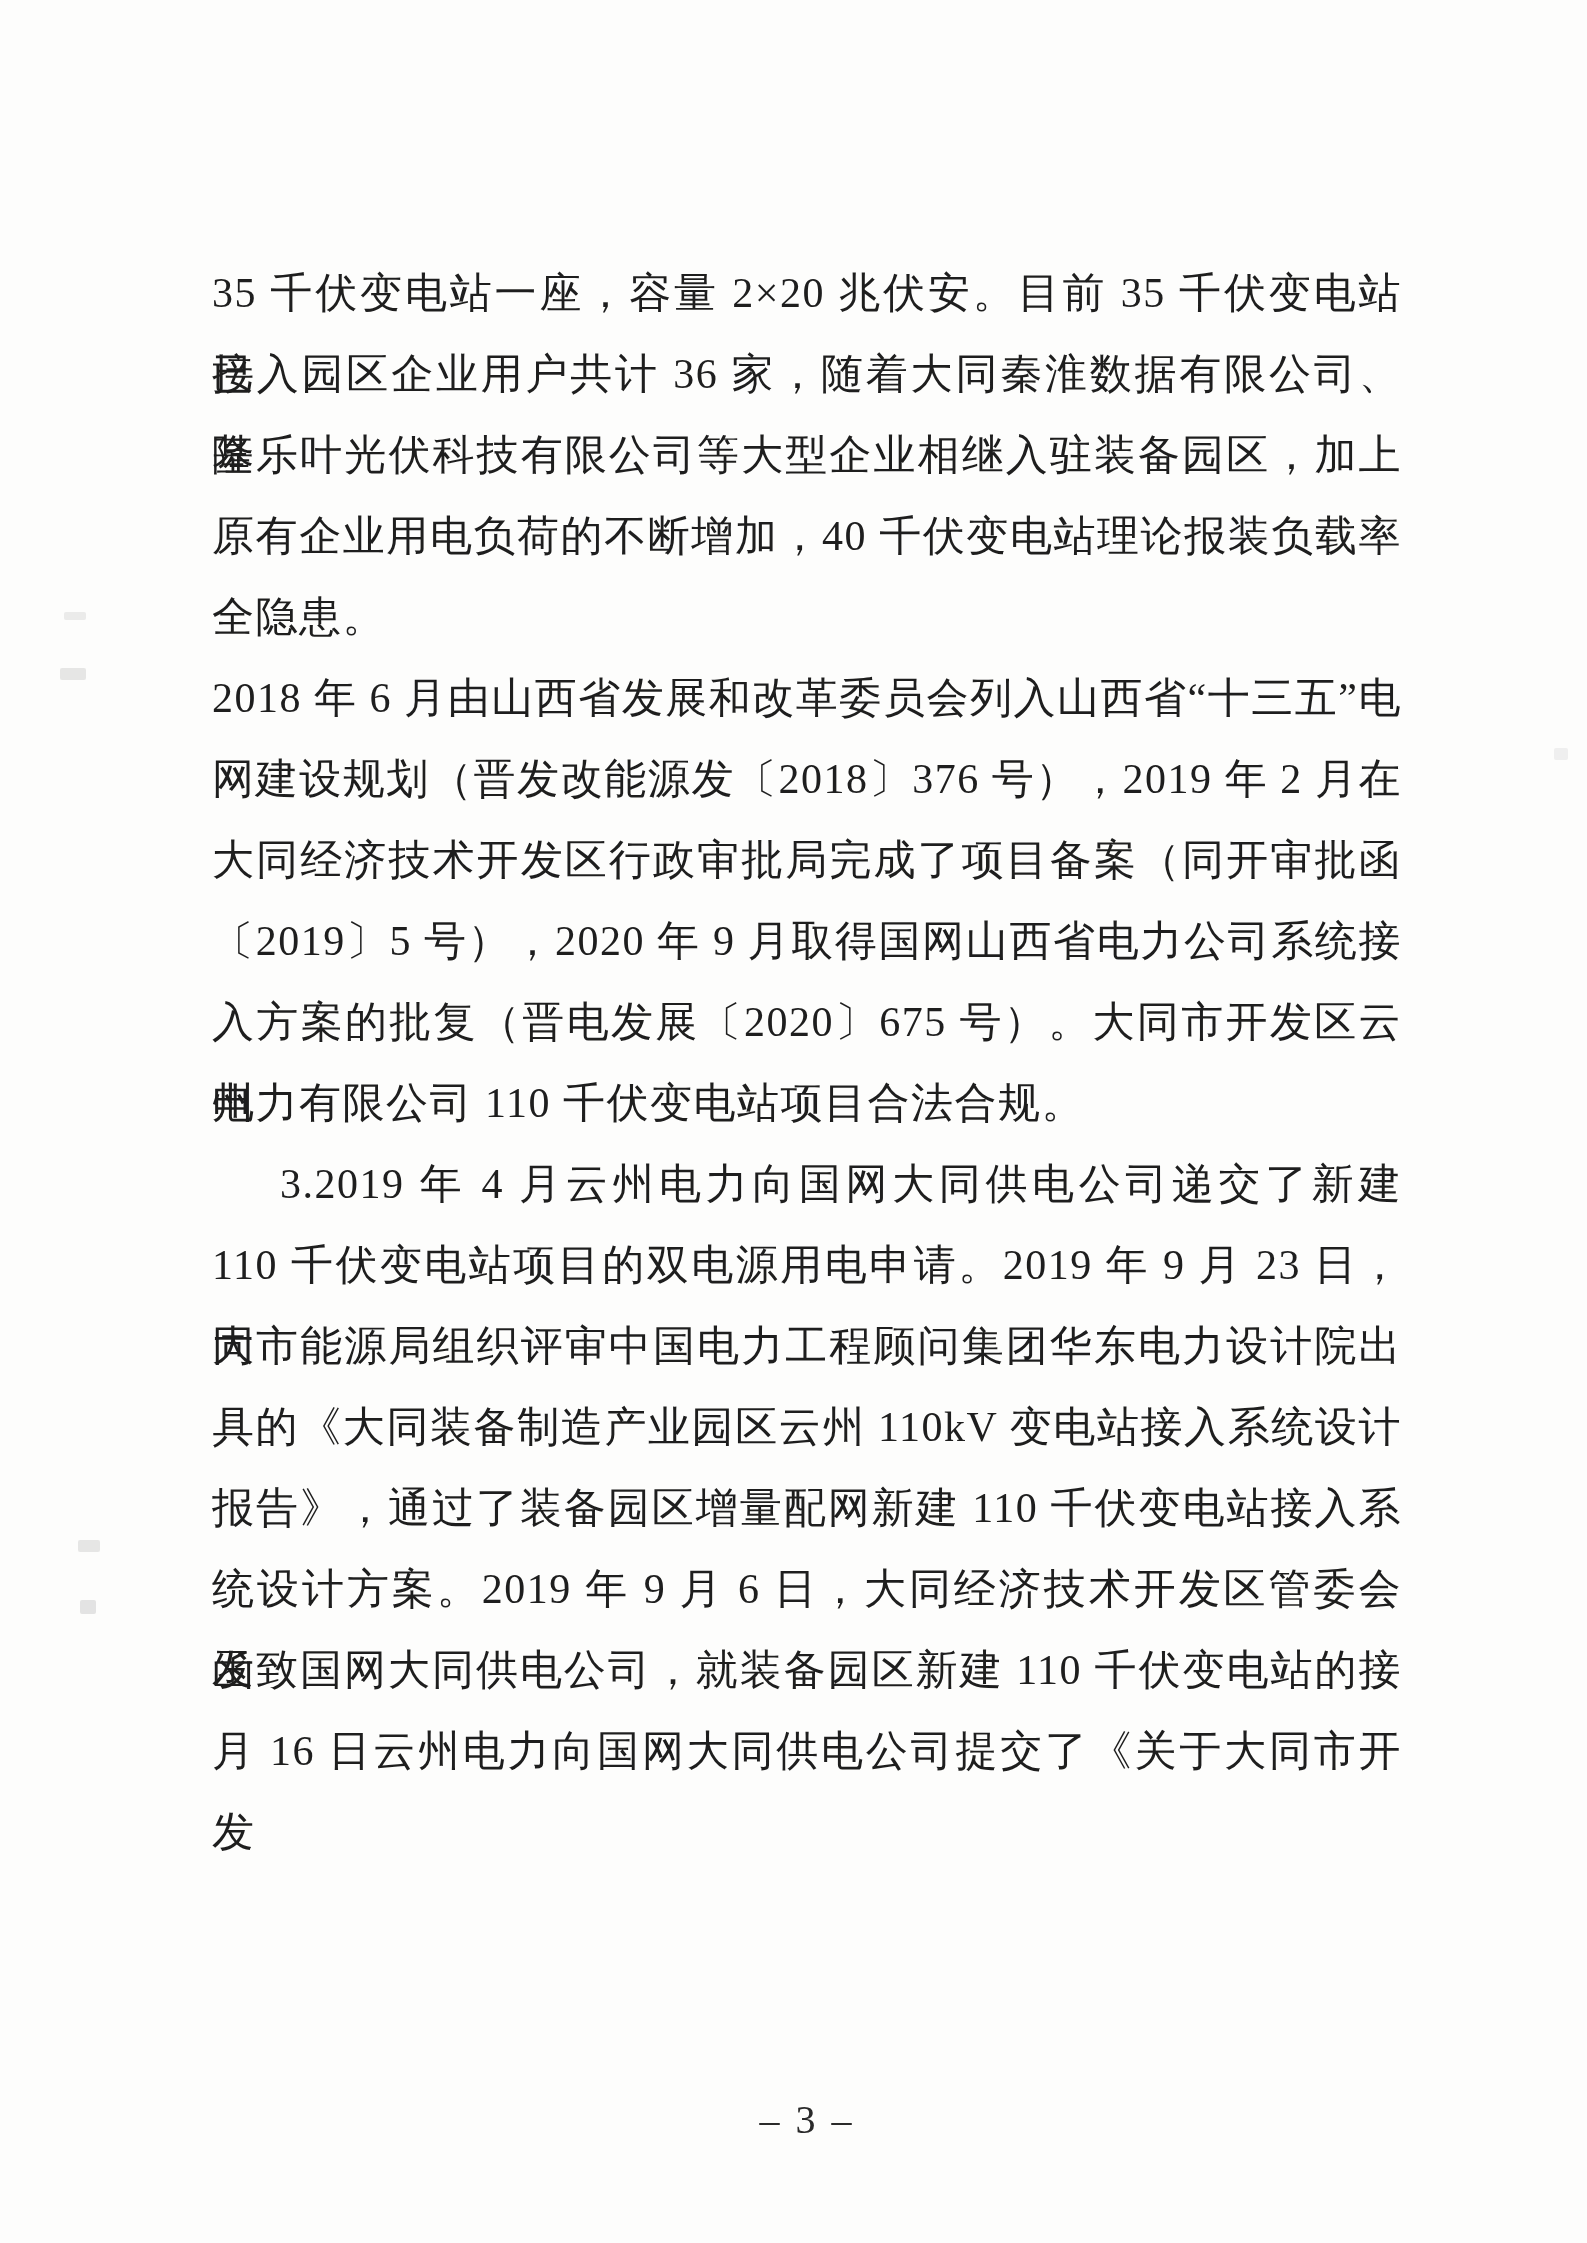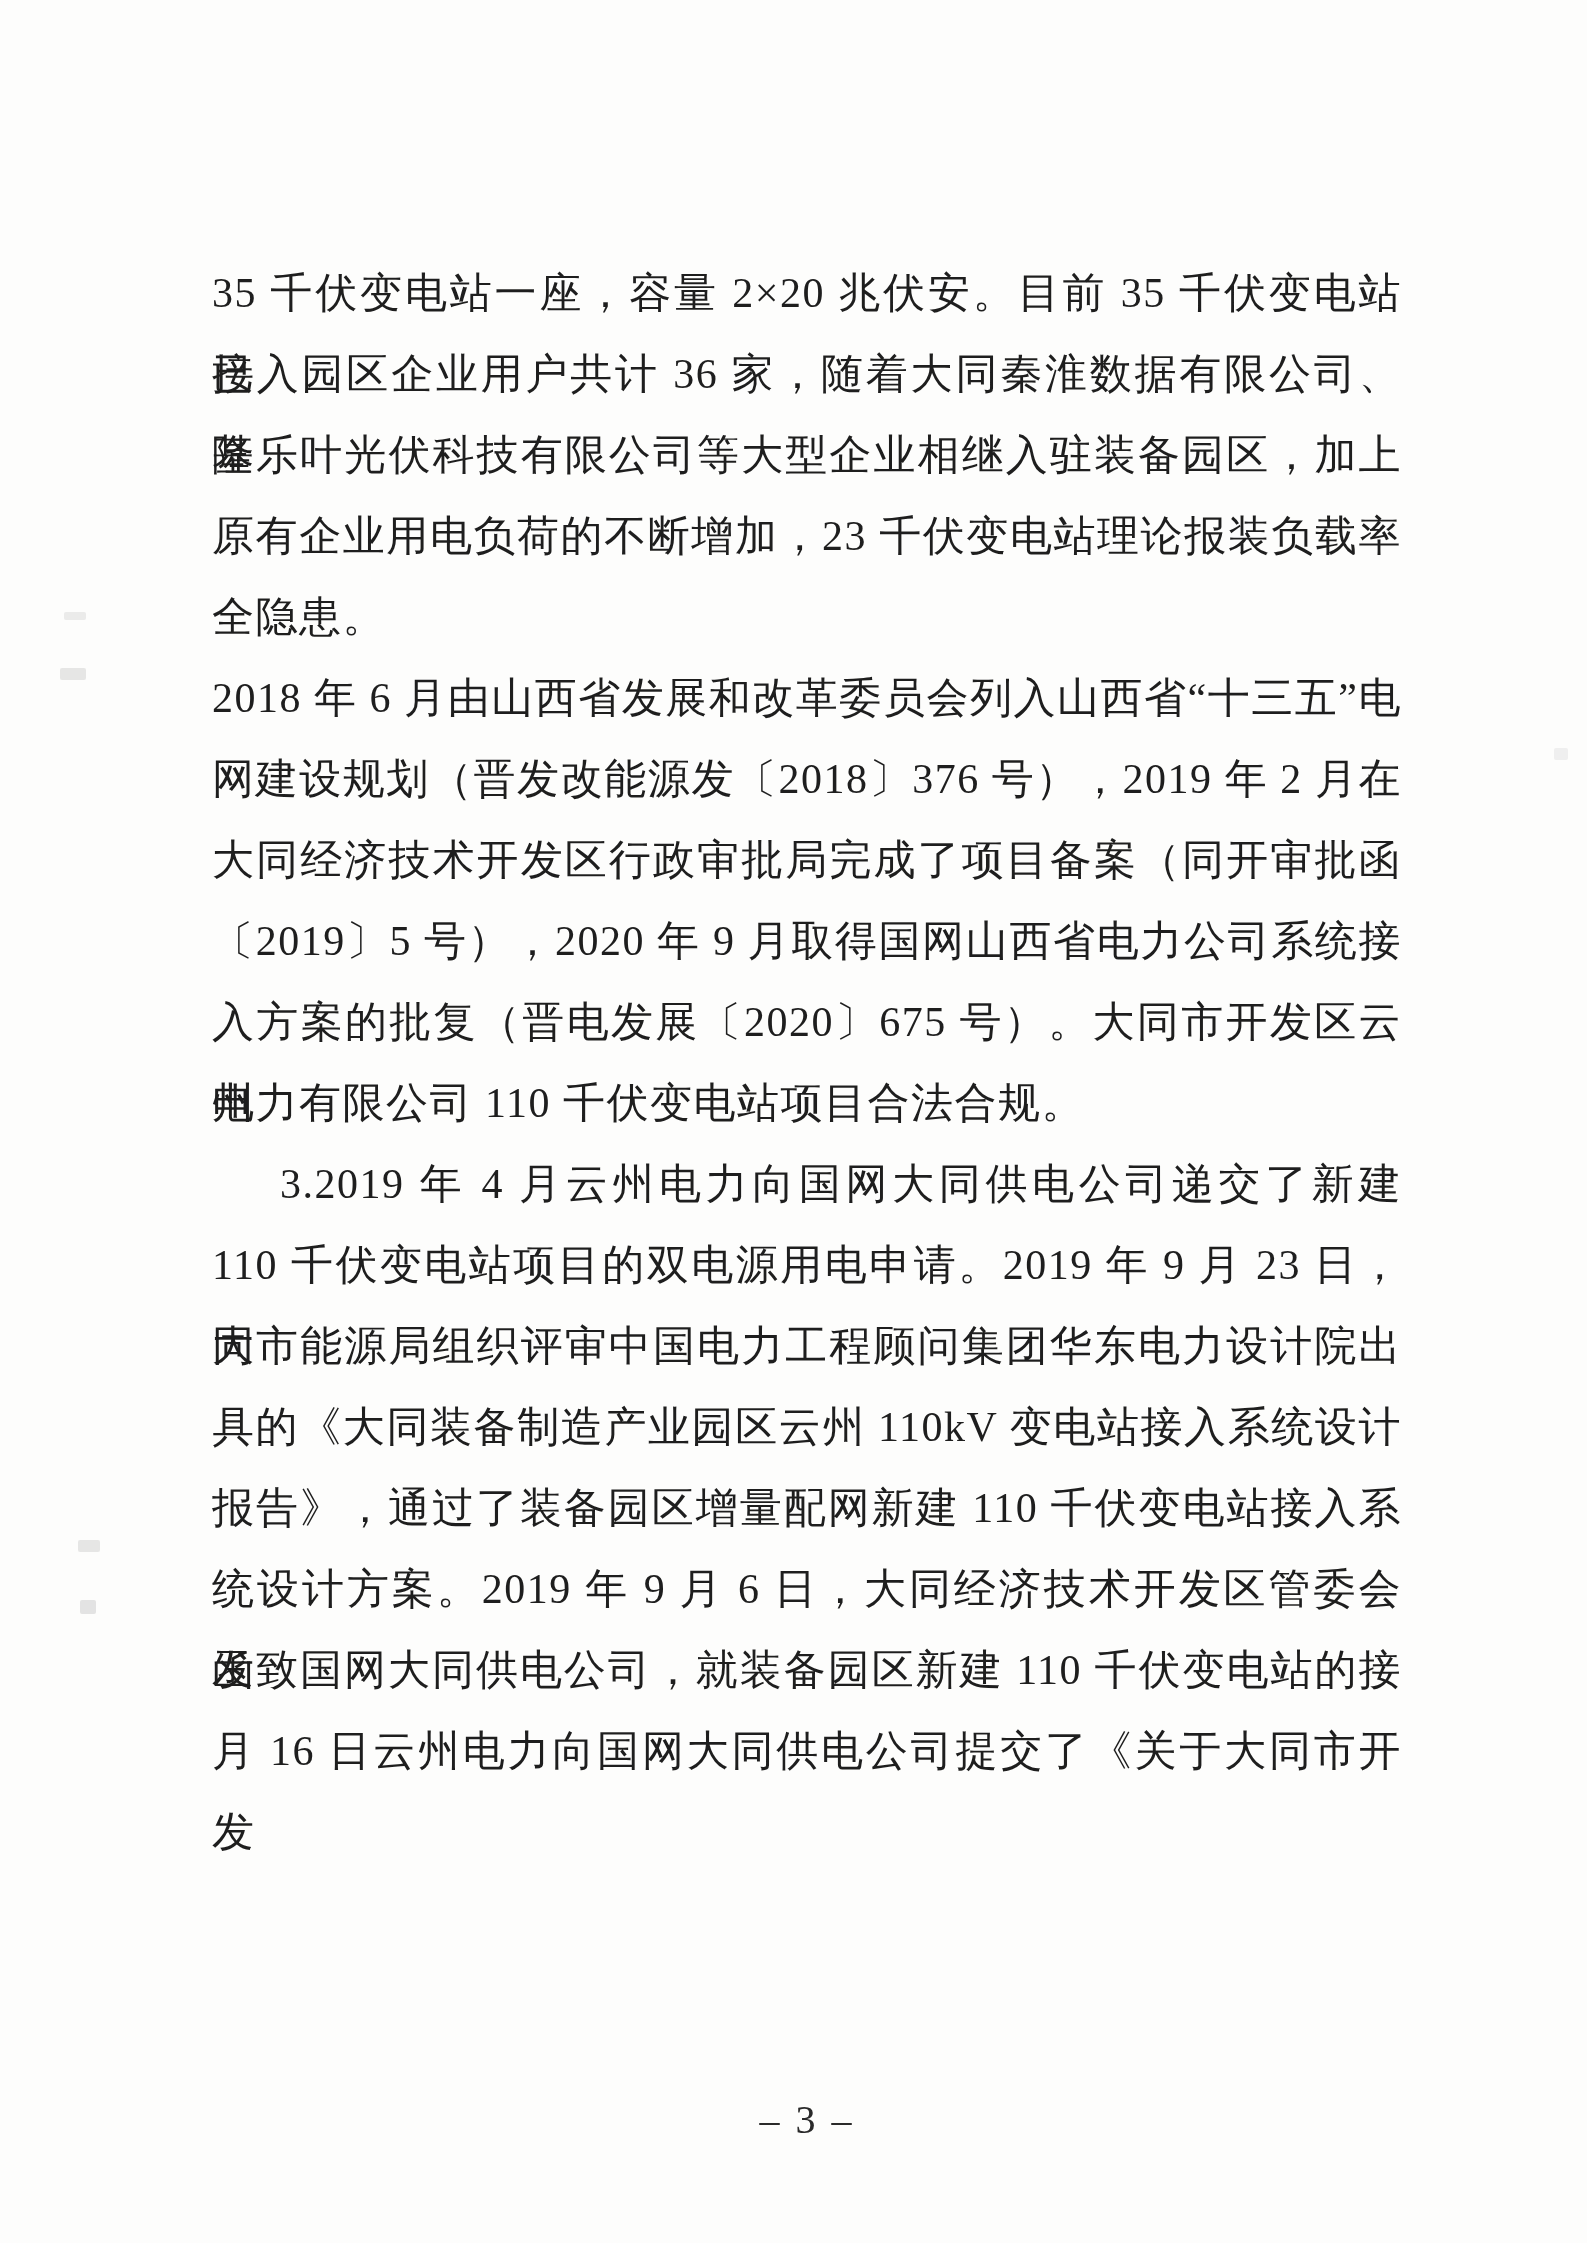--- a/index.html
+++ b/index.html
@@ -68,21 +68,21 @@
 </style>
 </head>
 <body>
 
 <div class="page">
 
   <div class="text-block">
     <div class="line fill">35 千伏变电站一座，容量 2×20 兆伏安。目前 35 千伏变电站已</div>
     <div class="line fill">接入园区企业用户共计 36 家，随着大同秦淮数据有限公司、隆</div>
     <div class="line fill">基乐叶光伏科技有限公司等大型企业相继入驻装备园区，加上</div>
-    <div class="line fill">原有企业用电负荷的不断增加，23 千伏变电站理论报装负载率</div>
+    <div class="line fill">原有企业用电负荷的不断增加，40 千伏变电站理论报装负载率</div>
     <div class="line end">全隐患。</div>
     <div class="line fill">2018 年 6 月由山西省发展和改革委员会列入山西省“十三五”电</div>
     <div class="line fill">网建设规划（晋发改能源发〔2018〕376 号），2019 年 2 月在</div>
     <div class="line fill">大同经济技术开发区行政审批局完成了项目备案（同开审批函</div>
     <div class="line fill">〔2019〕5 号），2020 年 9 月取得国网山西省电力公司系统接</div>
     <div class="line fill">入方案的批复（晋电发展〔2020〕675 号）。大同市开发区云州</div>
     <div class="line end">电力有限公司 110 千伏变电站项目合法合规。</div>
     <div class="line fill indent">3.2019 年 4 月云州电力向国网大同供电公司递交了新建</div>
     <div class="line fill">110 千伏变电站项目的双电源用电申请。2019 年 9 月 23 日，大</div>
     <div class="line fill">同市能源局组织评审中国电力工程顾问集团华东电力设计院出</div>

